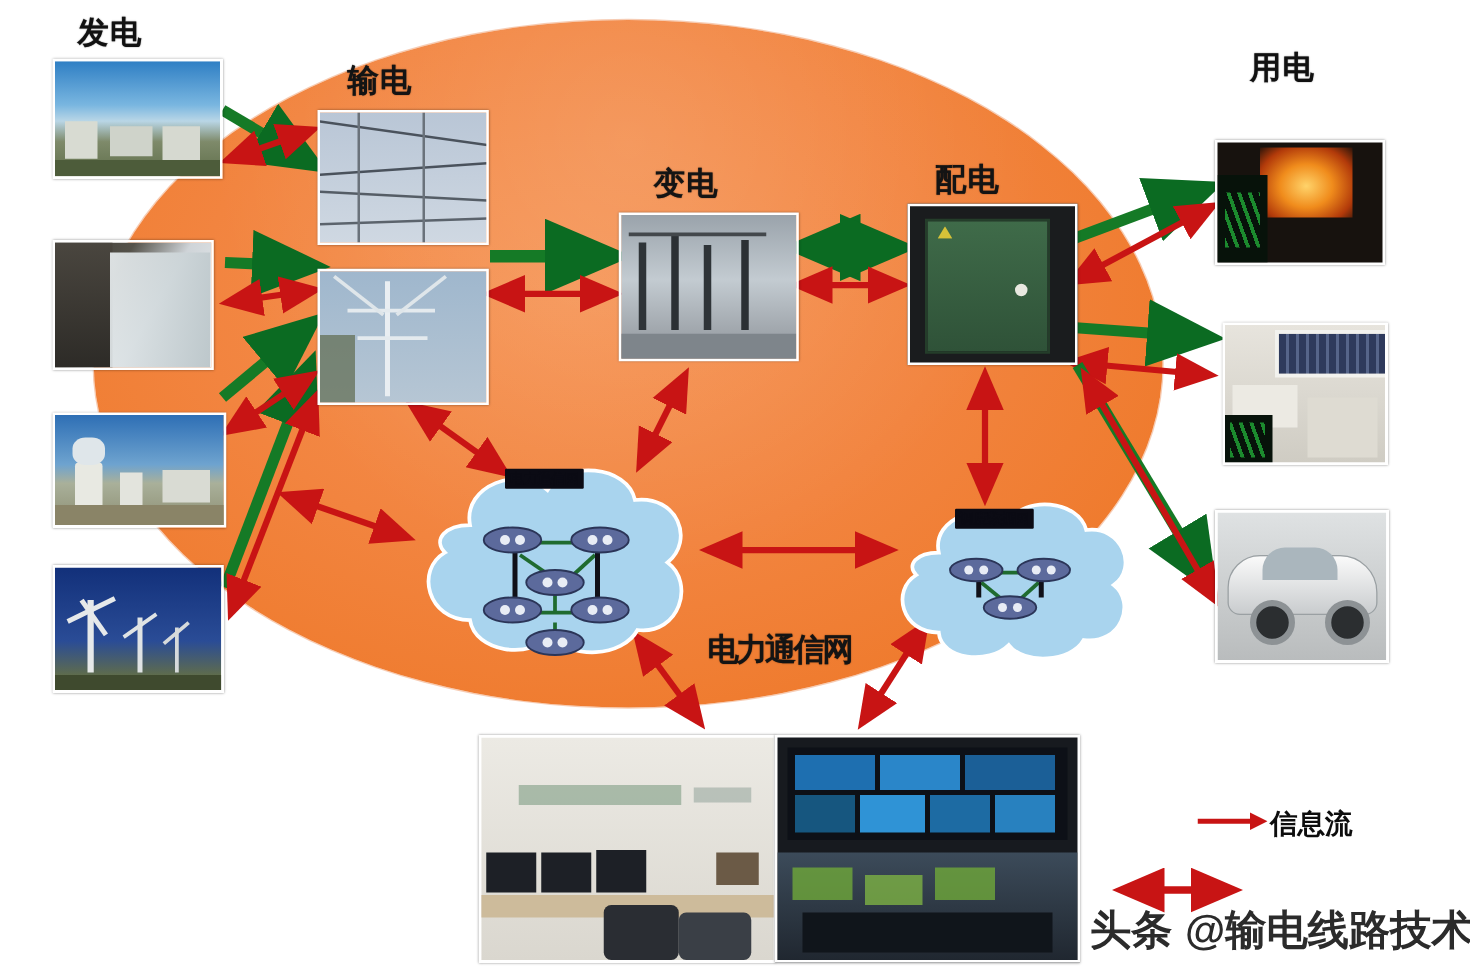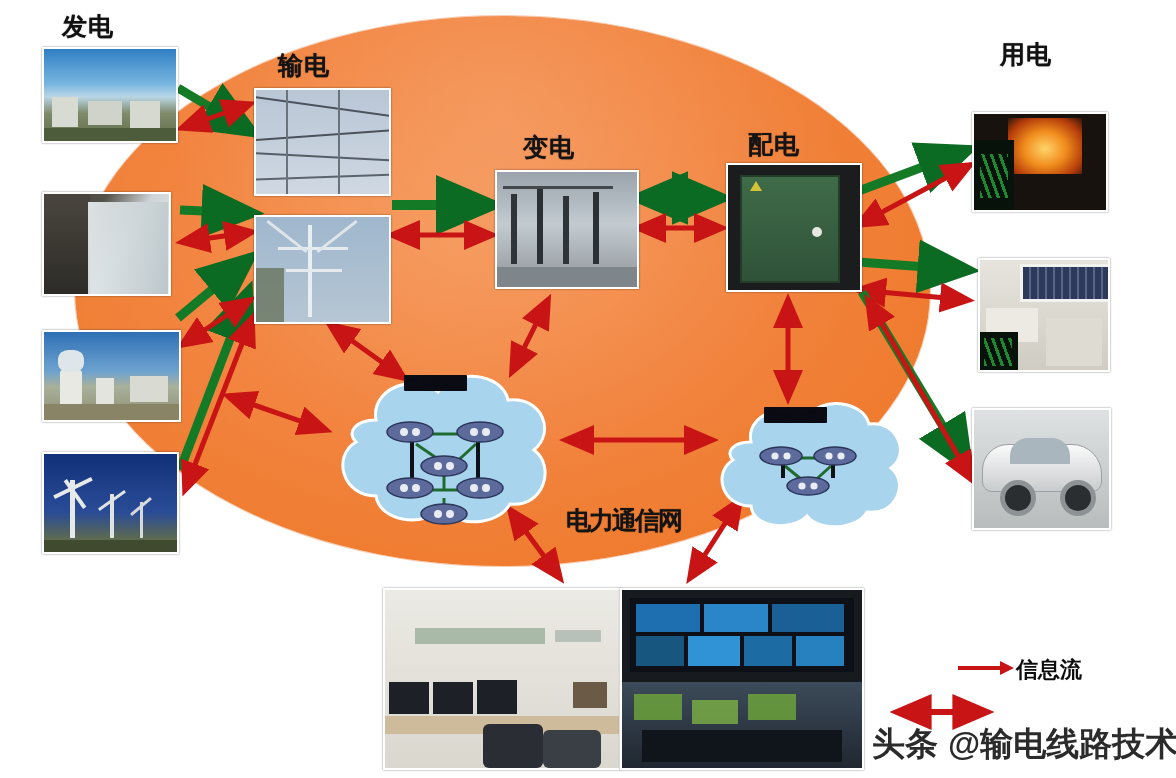--- a/index.html
+++ b/index.html
@@ -304,21 +304,21 @@
   <div class="netcap" style="left:764px;top:407px;">调度数据网</div>
 
   <div class="cap" style="left:62px;top:14px;">发电</div>
   <div class="cap onorange" style="left:278px;top:53px;">输电</div>
   <div class="cap onorange" style="left:523px;top:135px;">变电</div>
   <div class="cap onorange" style="left:748px;top:132px;">配电</div>
   <div class="cap" style="left:1000px;top:42px;">用电</div>
   <div class="cap onorange" style="left:566px;top:508px;letter-spacing:-2px;">电力通信网</div>
 
   <div class="legend" style="left:958px;top:648px;width:210px;">
-    <div class="legend-row" style="margin-top:11px;">
+    <div class="legend-row" style="margin-top:0;">
       <svg width="56" height="18" viewBox="0 0 56 18">
         <path d="M0,9 L44,9" stroke="#c81414" stroke-width="4"></path>
         <path d="M42,2 L56,9 L42,16 Z" fill="#c81414"></path>
       </svg>
       <span class="legend-txt">信息流</span>
     </div>
   </div>
 
   <div class="wm-main" style="left:872px;top:722px;">
     <span>头条</span><span class="sep"></span><span>@输电线路技术</span>

